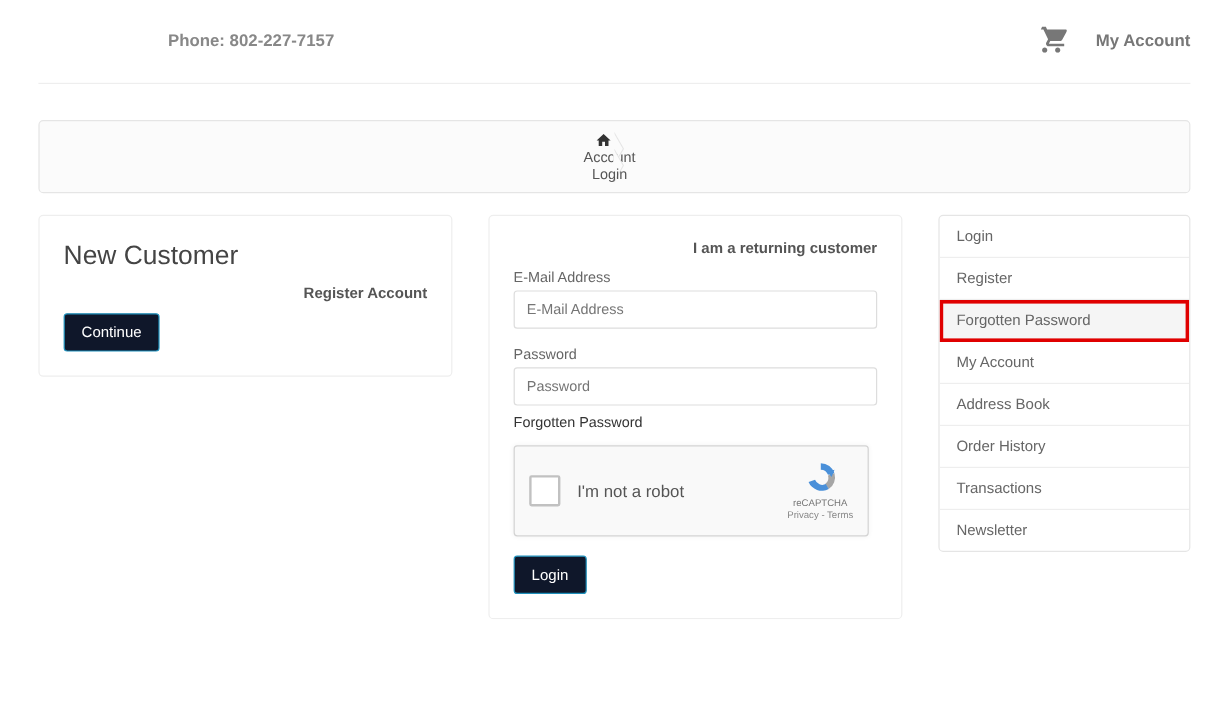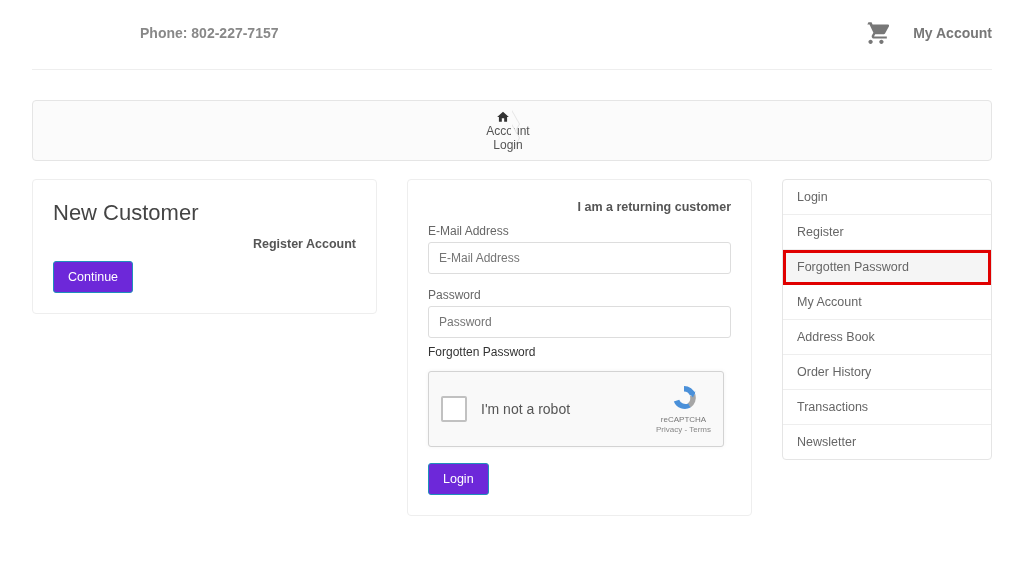--- a/index.html
+++ b/index.html
@@ -116,21 +116,21 @@
     margin-bottom: 10px;
     text-align: right;
   }
   .desc {
     color: #777;
     font-size: 12px;
     line-height: 1.6;
     margin-bottom: 16px;
   }
   .btn {
-    background: #6d28d9;
+    background: #0f172a;
     color: #fff;
     border: 1px solid #1f90bb;
     border-radius: 3px;
     padding: 8px 14px;
     font-size: 12.5px;
     cursor: pointer;
   }
   .form-label {
     font-size: 12px;
     color: #666;

